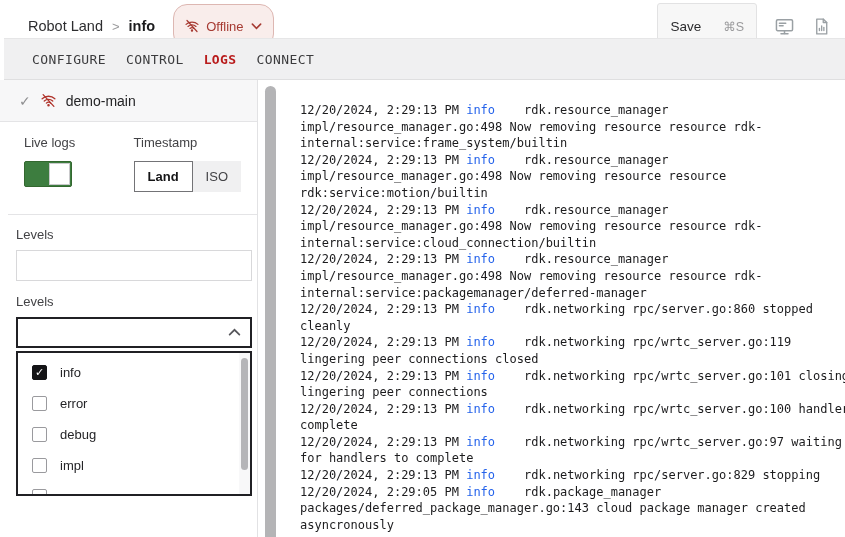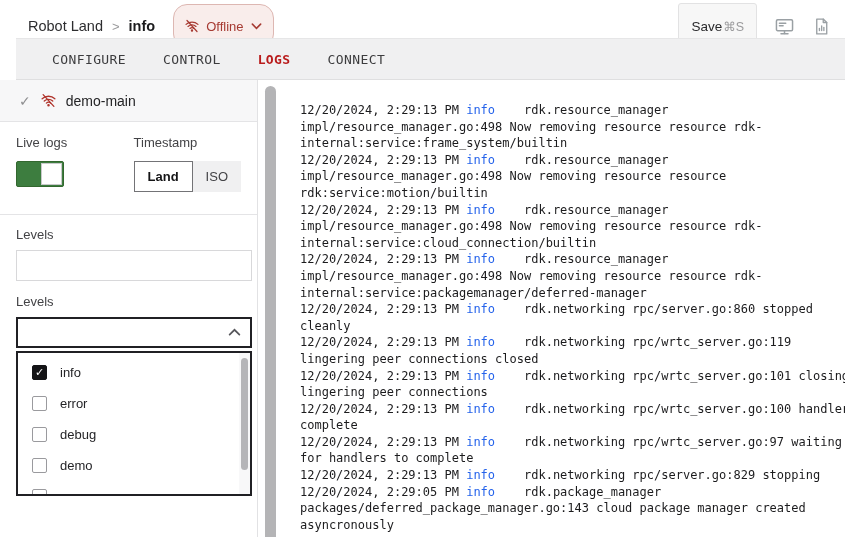--- a/index.html
+++ b/index.html
@@ -11,45 +11,45 @@
           padding:0 14px 0 28px;box-sizing:border-box;background:#fff;}
   .crumb{display:flex;align-items:center;gap:9px;font-size:14.5px;}
   .crumb .org{color:#2d2d2f;}
   .crumb .sep{color:#9a9a9c;font-size:13px;}
   .crumb .machine{color:#1b1b1d;font-weight:700;}
   .status-badge{display:flex;align-items:center;gap:7px;margin-left:18px;height:26px;
                 padding:8px 11px;border:1px solid #ddb7b2;background:#f9edeb;border-radius:14px;
                 color:#a63a32;font-size:13px;cursor:pointer;}
   .status-badge svg{display:block;}
   .hdr-right{margin-left:auto;display:flex;align-items:center;gap:17px;}
-  .save-btn{display:flex;align-items:center;gap:1px;height:28px;padding:8px 12px;
+  .save-btn{display:flex;align-items:center;gap:22px;height:28px;padding:8px 12px;
             background:#f7f7f7;border:1px solid #e2e2e3;border-radius:3px;cursor:pointer;}
   .save-btn .lbl{font-size:13.5px;color:#2b2b2d;}
   .save-btn .kbd{font-size:12.5px;color:#9a9a9c;}
   .hdr-icon{color:#9aa0a4;cursor:pointer;display:flex;}
 
   
-  .tabbar{position:absolute;top:38px;left:16px;right:0;height:42px;background:#f0f0f1;
+  .tabbar{position:absolute;top:38px;left:4px;right:0;height:42px;background:#f0f0f1;
           border-top:1px solid #e6e6e7;border-bottom:1px solid #dfdfe0;box-sizing:border-box;
-          display:flex;align-items:center;gap:37px;padding-left:36px;
+          display:flex;align-items:center;gap:20px;padding-left:28px;
           font-family:"DejaVu Sans Mono",monospace;font-size:13px;letter-spacing:.4px;}
   .tab{color:#3c3c3e;cursor:pointer;}
   .tab.active{color:#b91c1c;font-weight:700;}
 
   
   .sidebar{position:absolute;top:80px;left:0;width:258px;bottom:0;background:#fff;
            border-right:1px solid #e2e2e4;box-sizing:border-box;}
   .part-row{height:42px;background:#f7f7f8;border-bottom:1px solid #e4e4e6;display:flex;
             align-items:center;gap:10px;padding-left:19px;box-sizing:border-box;}
   .part-row .check{color:#8e8e90;font-size:14px;}
   .part-row .nowifi{color:#b0342c;display:flex;}
   .part-row .pname{font-size:14px;color:#242426;}
 
   .controls{height:93px;padding:13px 16px 8px;box-sizing:border-box;border-bottom:1px solid #e4e4e6;
-            display:flex;}
+            display:flex;margin-left:8px;}
   .ctl-col1{width:122px;}
   .ctl-label{font-size:13px;color:#434346;margin-bottom:11px;}
   .toggle{position:relative;width:48px;height:26px;background:#3d7d3f;border:1px solid #33672f;
           border-radius:2px;box-sizing:border-box;cursor:pointer;}
   .toggle .knob{position:absolute;top:1px;right:1px;width:21px;height:22px;background:#fff;
                 border:1px solid #c9c9cb;box-sizing:border-box;}
   .seg{display:flex;align-items:stretch;height:31px;}
   .seg .opt{display:flex;align-items:center;padding:0 13px;font-size:13px;cursor:pointer;
             box-sizing:border-box;}
   .seg .opt.sel{background:#fff;border:1px solid #737376;color:#141416;font-weight:700;}
@@ -197,21 +197,21 @@
           <div class="lv-row">
             <span class="cb"></span>
             <span class="lbl">error</span>
           </div>
           <div class="lv-row">
             <span class="cb"></span>
             <span class="lbl">debug</span>
           </div>
           <div class="lv-row">
             <span class="cb"></span>
-            <span class="lbl">demo</span>
+            <span class="lbl">impl</span>
           </div>
           <div class="lv-row">
             <span class="cb"></span>
             <span class="lbl"></span>
           </div>
           <div class="lb-track">
           <div class="lb-thumb"></div>
         </div>
       </div>
     </div>

